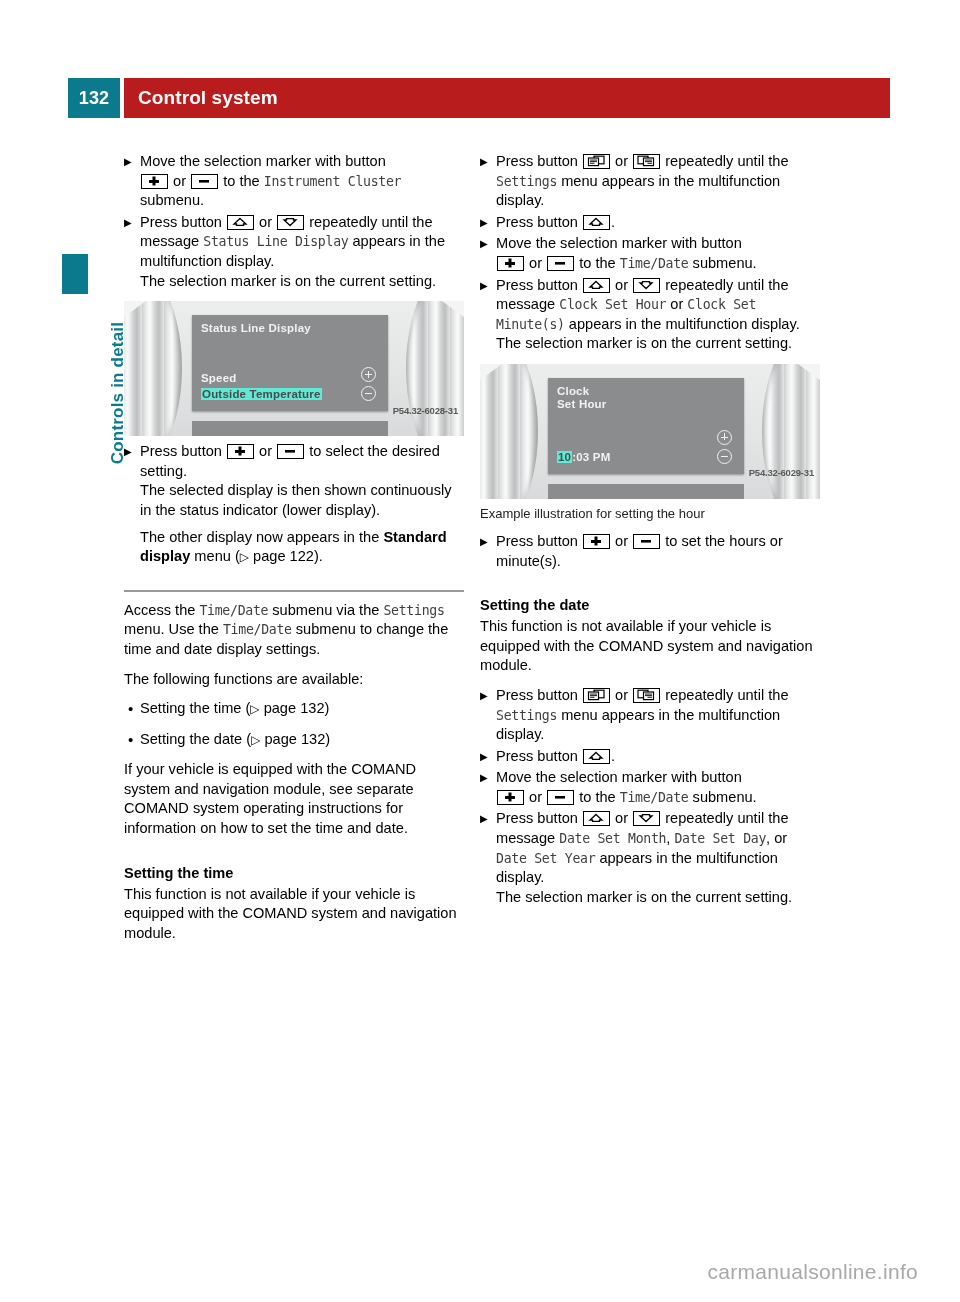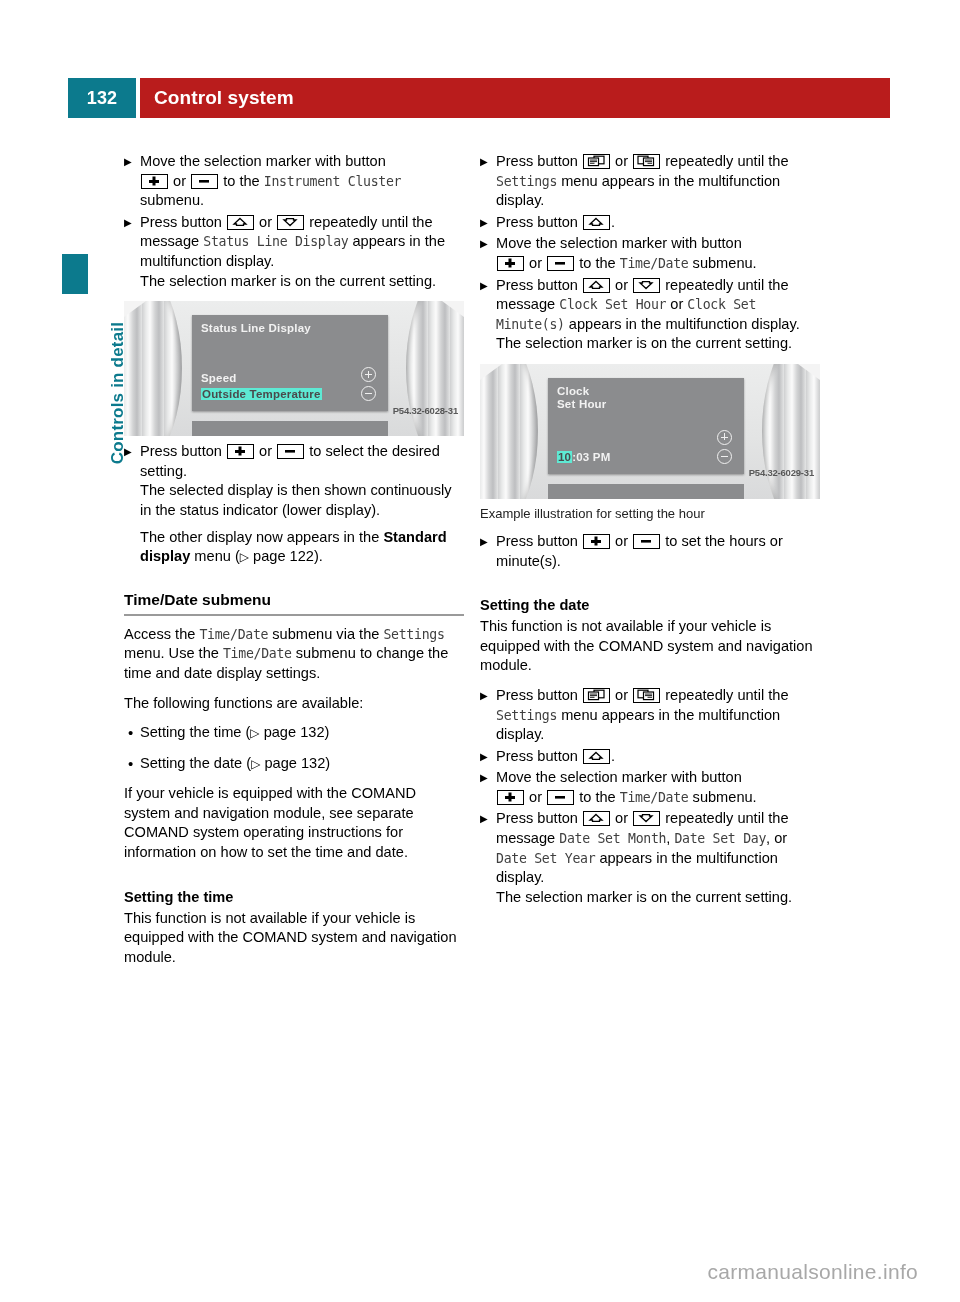--- a/index.html
+++ b/index.html
@@ -20,21 +20,21 @@
   #header {
     position: absolute;
     left: 68px;
     top: 78px;
     width: 822px;
     height: 40px;
     display: flex;
     align-items: stretch;
   }
   #header-page-box {
-    width: 68px;
+    width: 52px;
     background: #0c7a8d;
     display: flex;
     align-items: center;
     justify-content: center;
   }
   #header-page-num {
     color: #ffffff;
     font-size: 18px;
     font-weight: bold;
     letter-spacing: 0.2px;
@@ -396,21 +396,20 @@
     <br>
     <span>The selected display is then shown continuously in the status indicator (lower display).</span>
     <div style="height:7px"></div>
     <span>The other display now appears in the</span>
     <span class="bold">Standard display</span>
     <span>menu (</span><span class="pgarrow">▷</span> <span>page 122).</span>
   </div>
 
   <div class="gap-lg"></div>
 
-  <h2 class="section">Time/Date submenu</h2>
   <hr class="rule">
 
   <div class="para">
     <span>Access the</span>
     <span class="mono">Time/Date</span>
     <span>submenu via the</span>
     <span class="mono">Settings</span>
     <span>menu. Use the</span>
     <span class="mono">Time/Date</span>
     <span>submenu to change the time and date display settings.</span>

